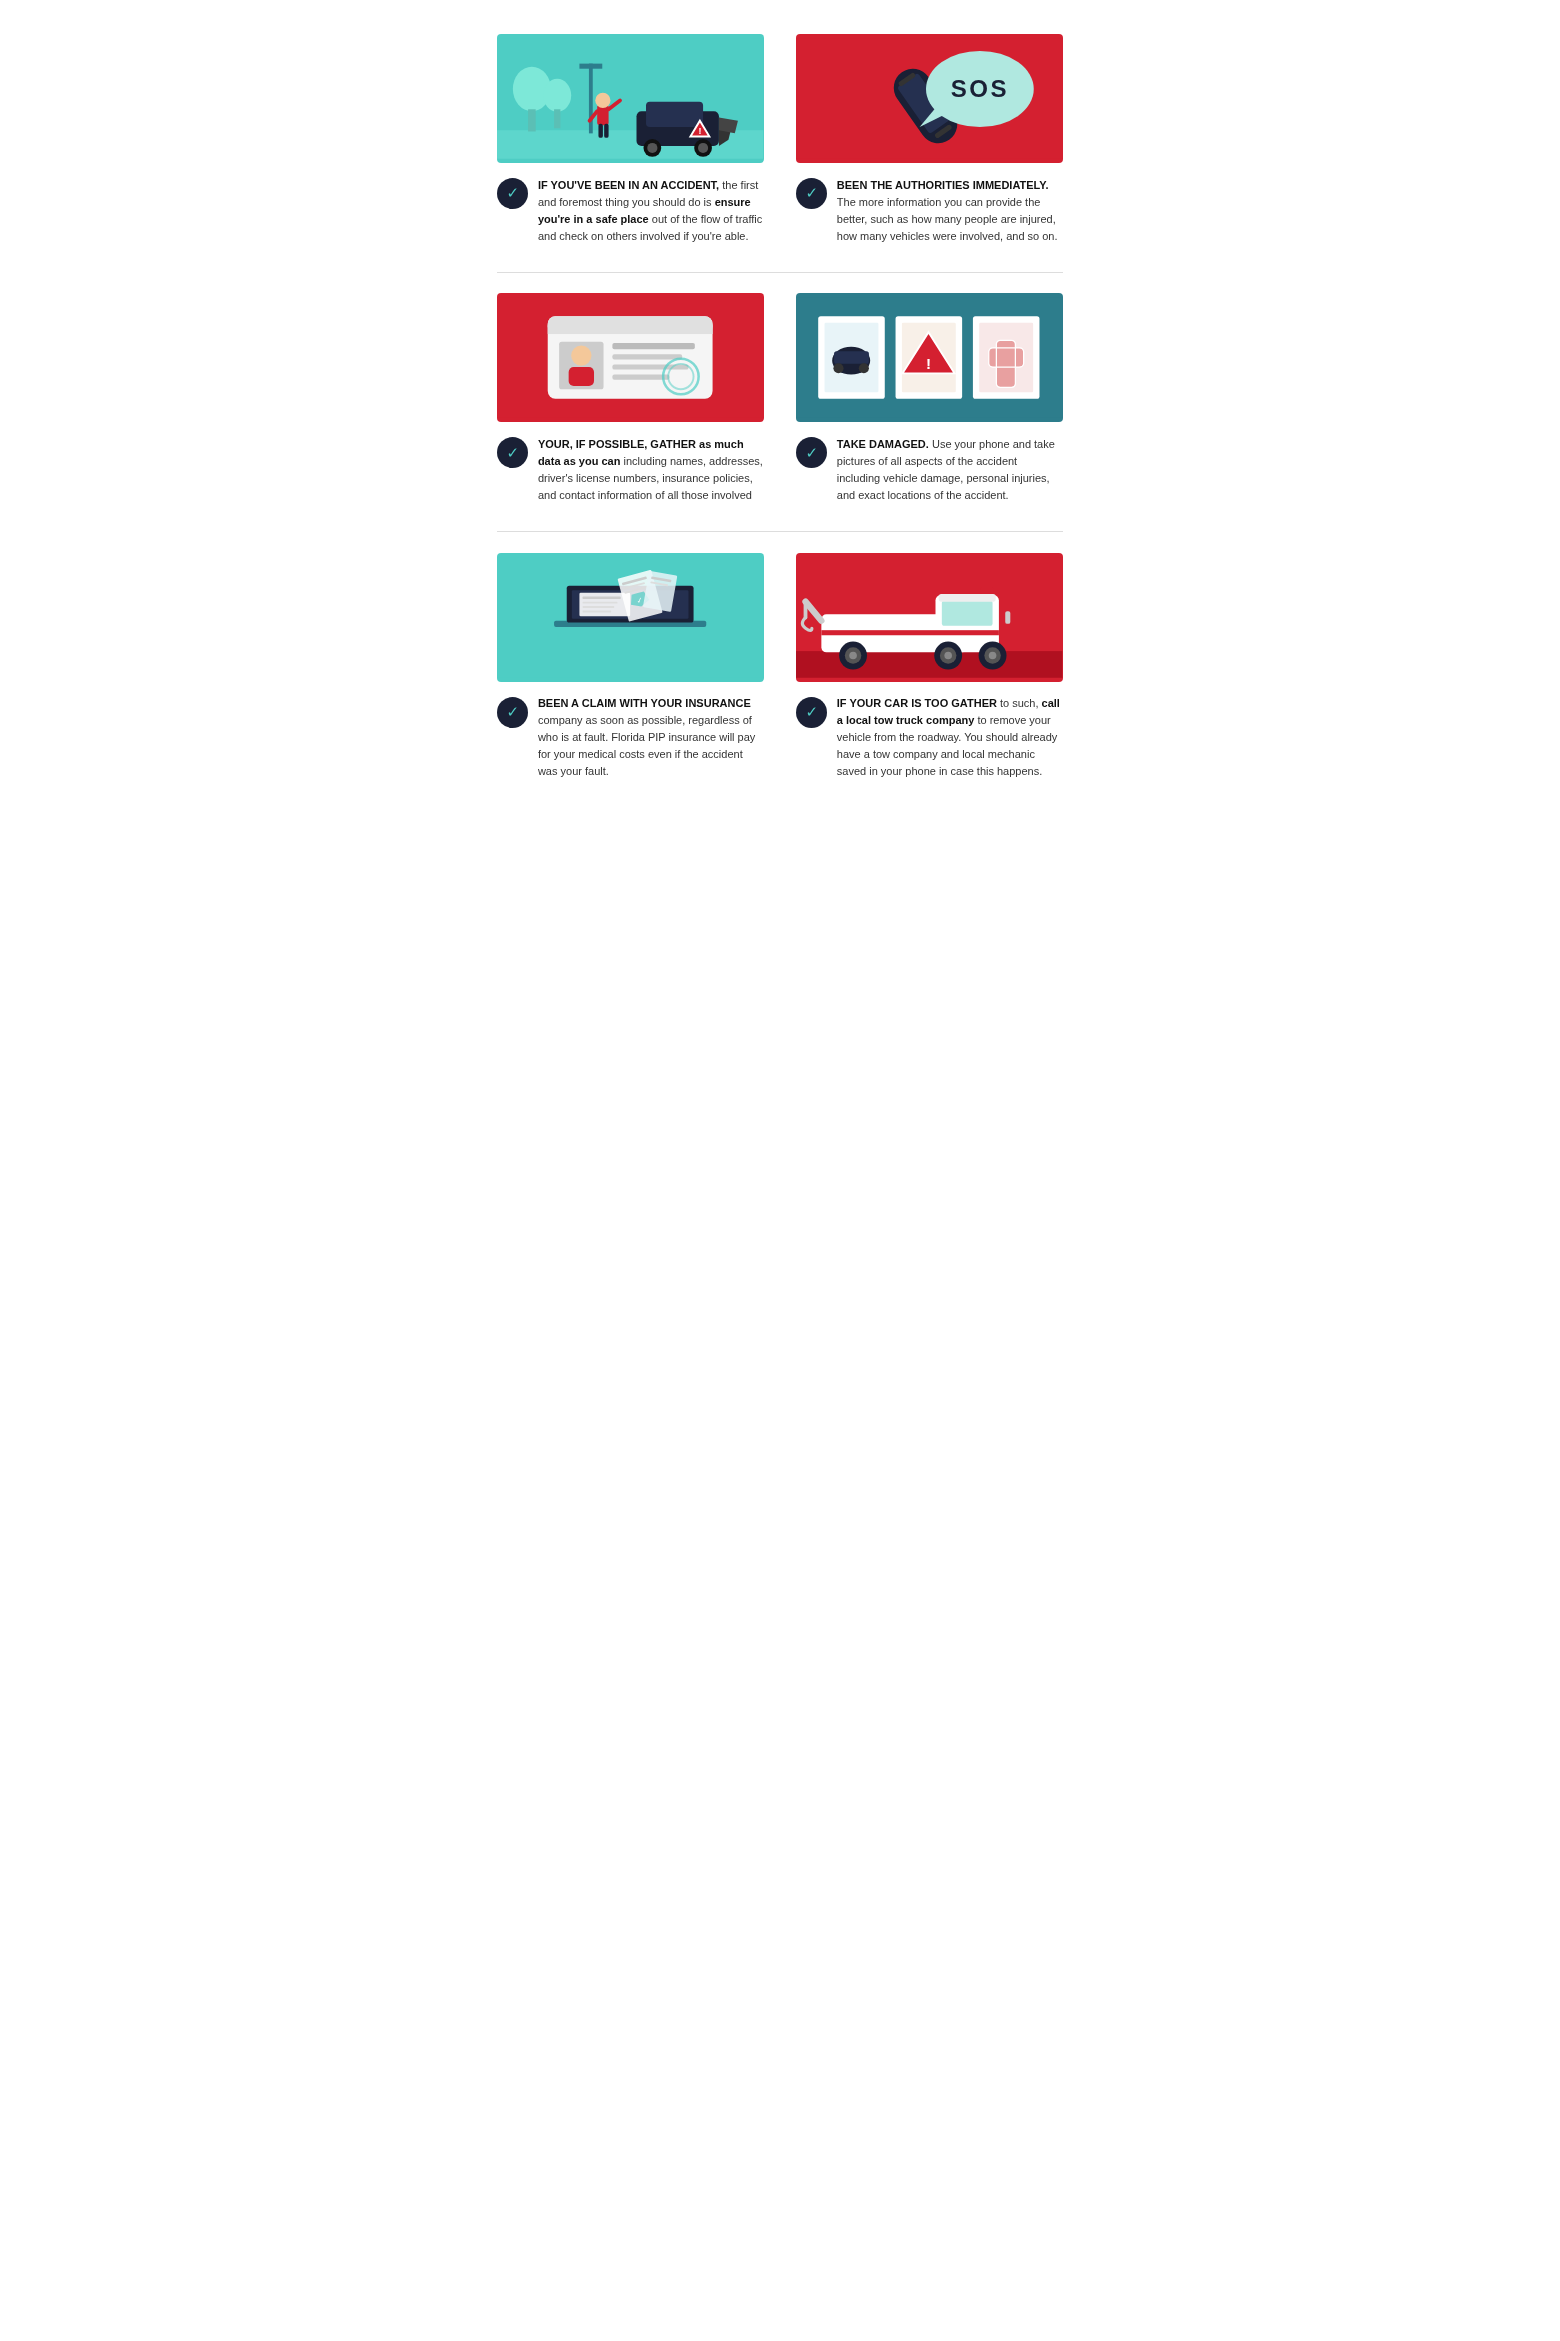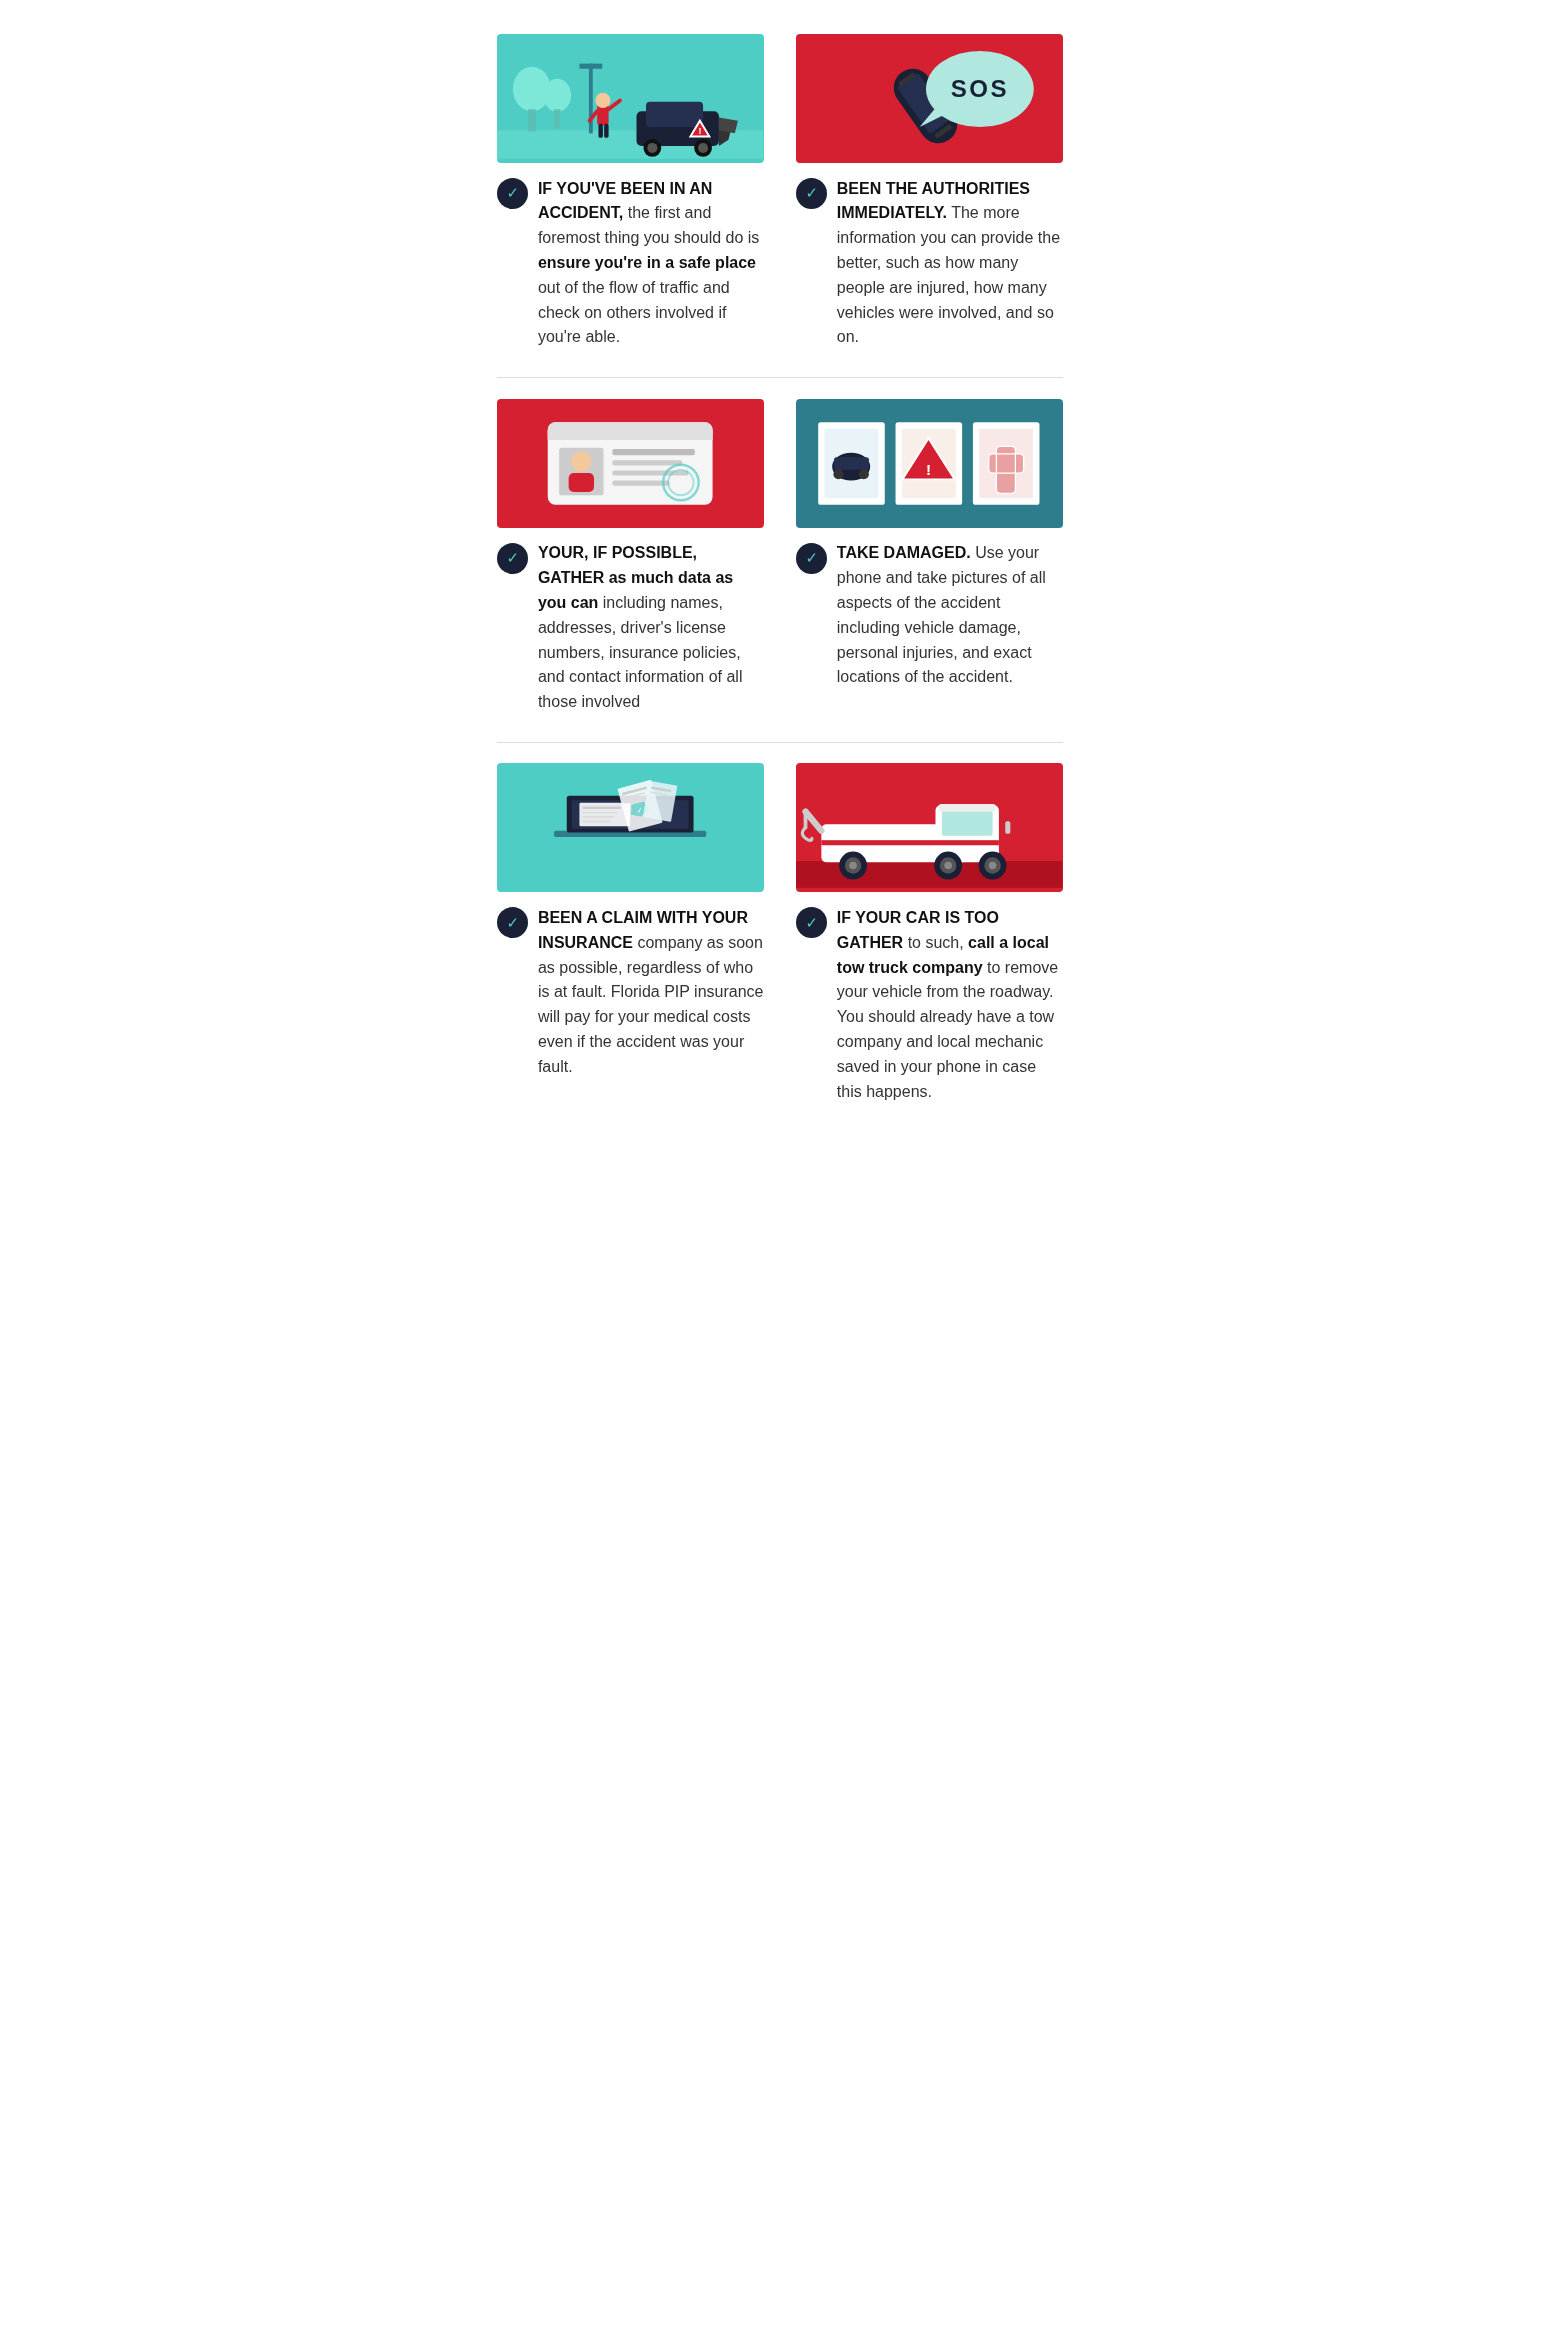--- a/index.html
+++ b/index.html
@@ -48,21 +48,21 @@
       background: #1a2035;
       border-radius: 50%;
       display: flex;
       align-items: center;
       justify-content: center;
       color: #4ecdc4;
       font-size: 15px;
       margin-top: 1.4px;
     }
     .text-content p {
-      font-size: 16px;
+      font-size: 11px;
       line-height: 1.55;
       color: #333;
     }
     .text-content p strong {
       font-weight: 800;
       color: #111;
     }
 
     
     .scene1 { background: #4ecdc4; }

